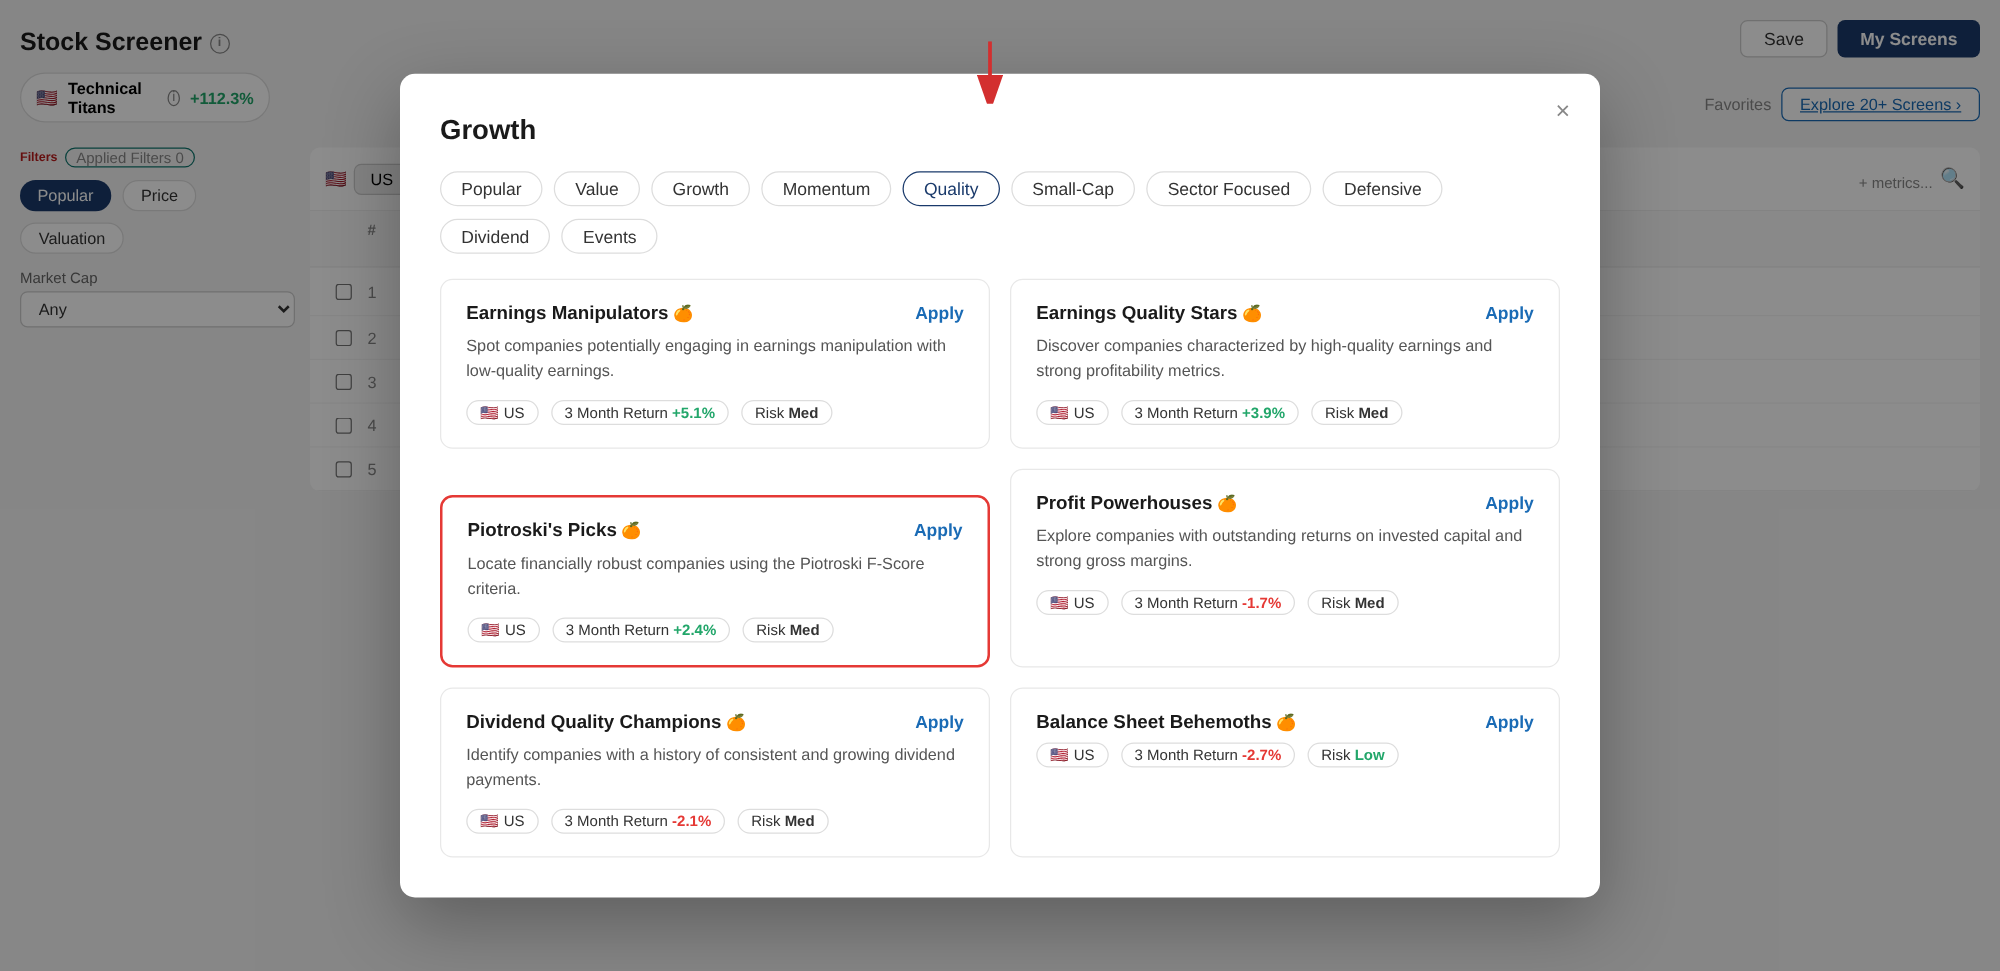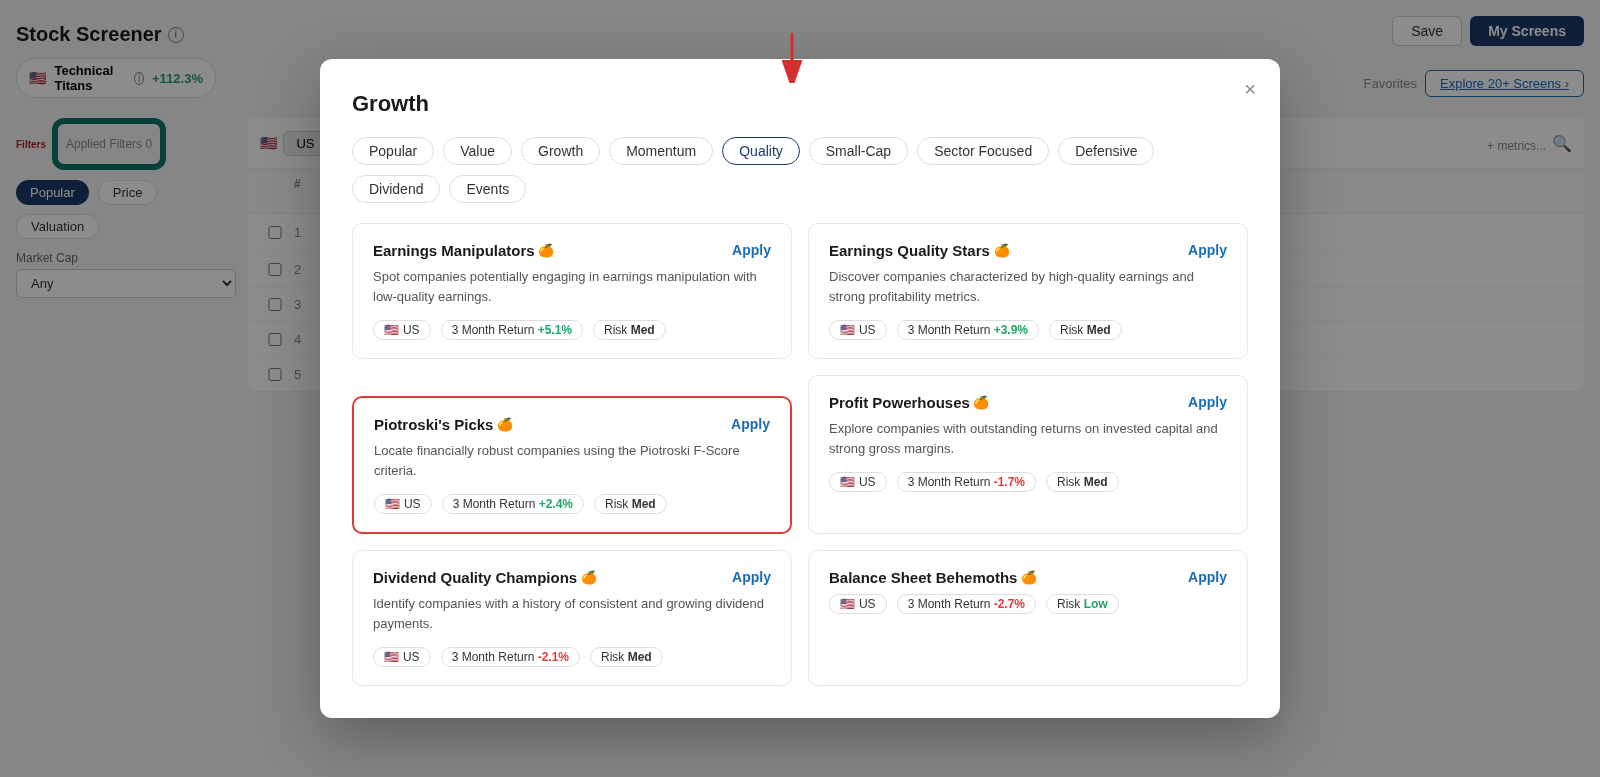--- a/index.html
+++ b/index.html
@@ -369,21 +369,21 @@
         <span>Explore 20+ Screens ›</span>
       </button>
     </div>
   </div>
 
   <div style="display:flex; gap:12px;">
 
     <div style="width:220px;">
       <div style="display:flex; align-items:center; gap:6px; margin-bottom:10px;">
         <span style="font-size:10px; font-weight:600; color:#b91c1c;">Filters</span>
-        <span style="font-size:12px; color:#888; border:6px solid #0f766e; border-radius:12px; padding:13px 8px;">Applied Filters 0</span>
+        <span style="font-size:12px; color:#888; border:1px solid #0f766e; border-radius:12px; padding:0 8px;">Applied Filters 0</span>
       </div>
       <div class="tab-row" style="margin-bottom:12px;">
         <button class="chip-active">Popular</button>
         <button class="chip-plain">Price</button>
         <button class="chip-plain">Valuation</button>
       </div>
       <div>
         <div class="market-cap-label">Market Cap</div>
         <select class="market-cap-select">
           <option>Any</option>

